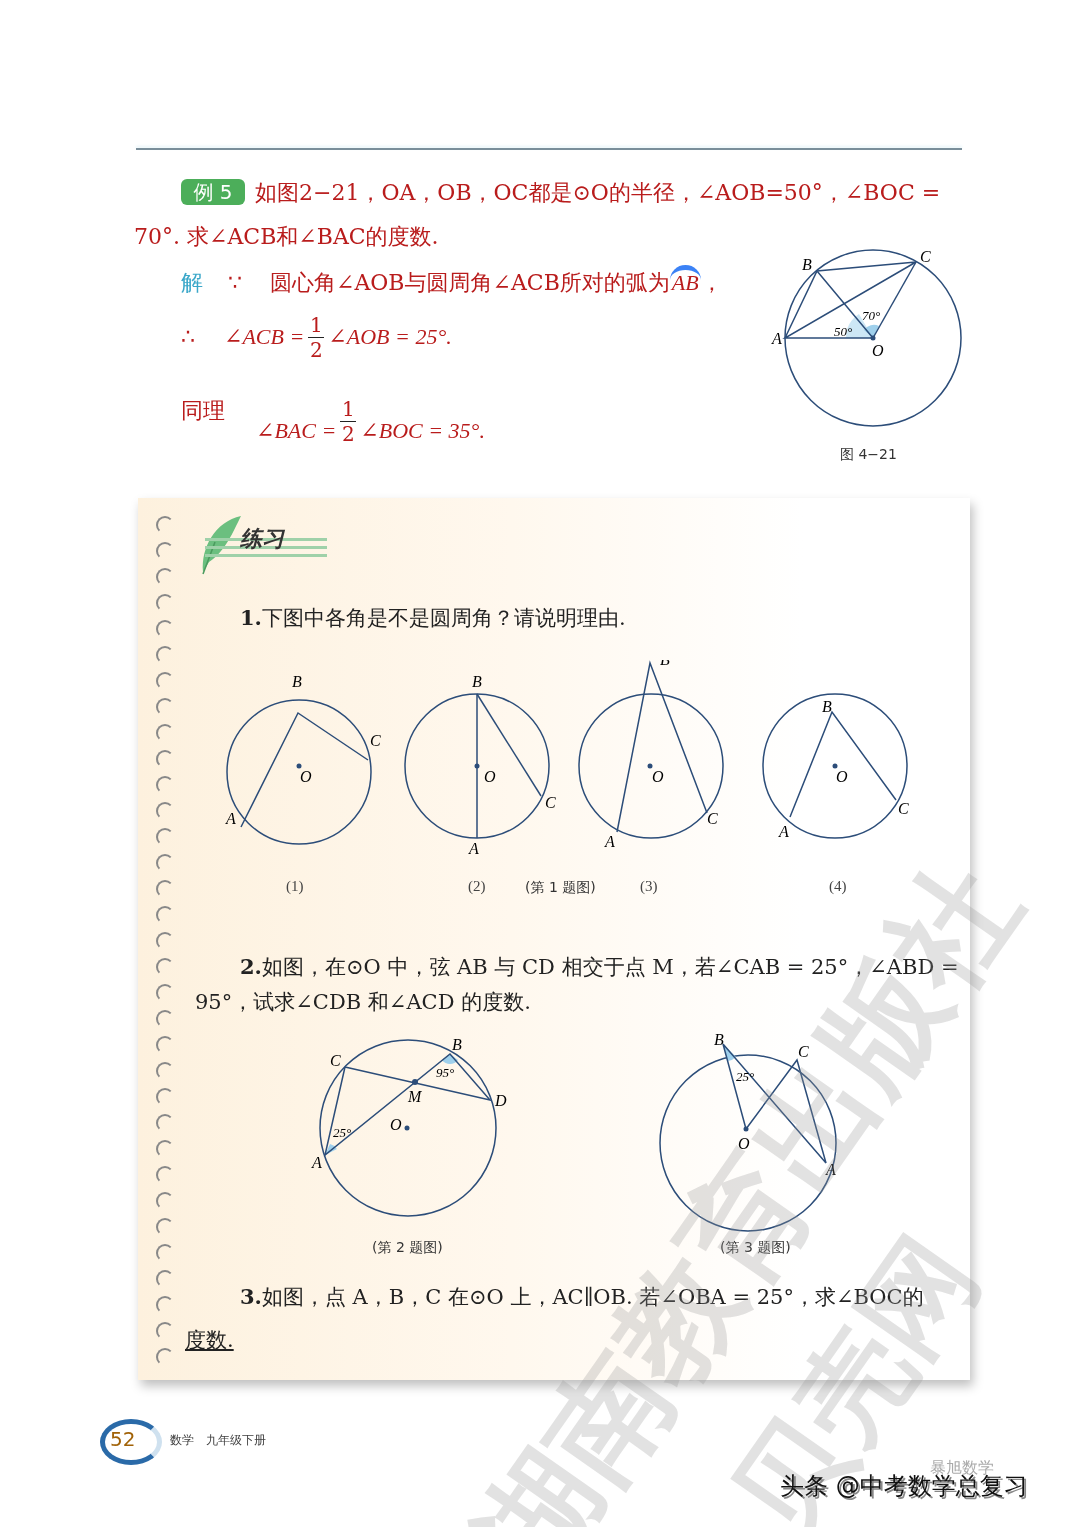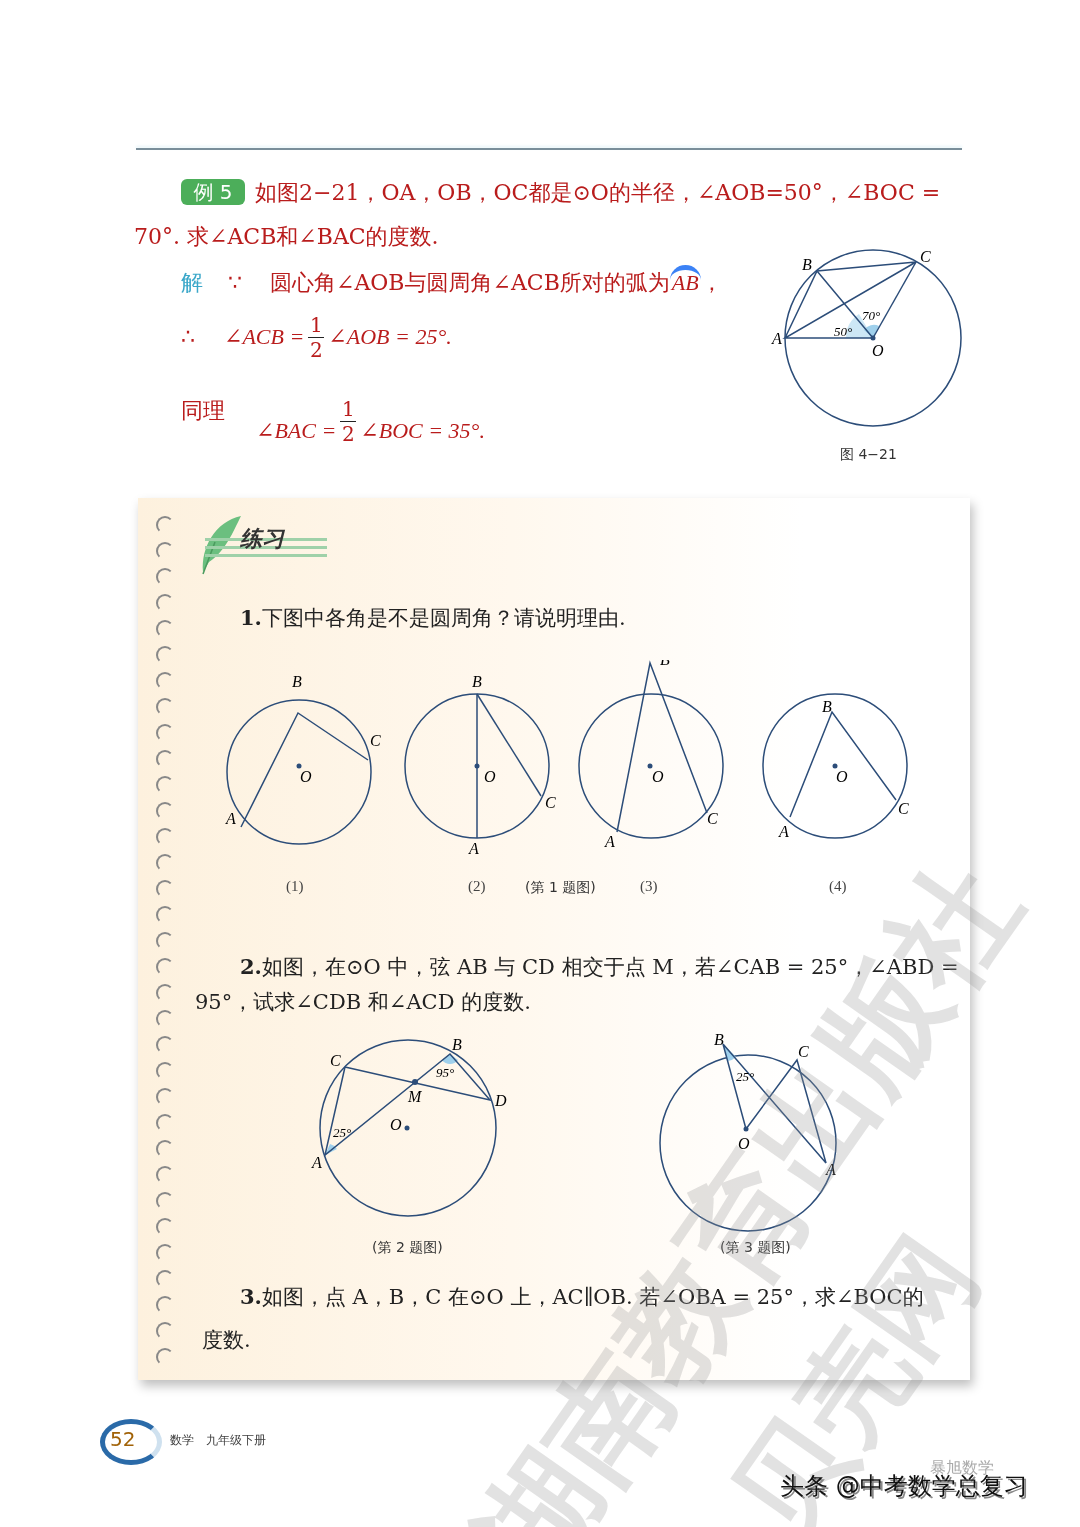--- a/index.html
+++ b/index.html
@@ -215,21 +215,21 @@
   <text x="148" y="32" font-size="16">C</text>
   <text x="88" y="124" font-size="16">O</text>
   <text x="176" y="150" font-size="16">A</text>
   <text x="86" y="56" font-size="13" font-style="normal">25°</text>
 </svg>
 <div class="abs caption-sans" style="left:712px;top:1239px;margin-left:8px;">(第 3 题图)</div>
 
 <div class="abs q" style="left:240px;top:1282px;">
   <span class="qnum">3.</span><span>如图，点 A，B，C 在⊙O 上，AC∥OB. 若∠OBA = 25°，求∠BOC的</span>
 </div>
-<div class="abs q" style="left:202px;top:1325px;">度数.</div>
+<div class="abs q" style="left:185px;top:1325px;text-decoration:underline;">度数.</div>
 
 <div class="abs watermark" style="left:440px;top:1520px;">湖南教育出版社</div>
 <div class="abs watermark" style="left:700px;top:1480px;font-size:110px;">贝壳网</div>
 
 <div class="abs footer-oval"></div>
 <div class="abs pagenum">52</div>
 <div class="abs footer-title">数学　九年级下册</div>
 
 <div class="abs credit2">暴旭数学</div>
 <div class="abs credit">头条 @中考数学总复习</div>

